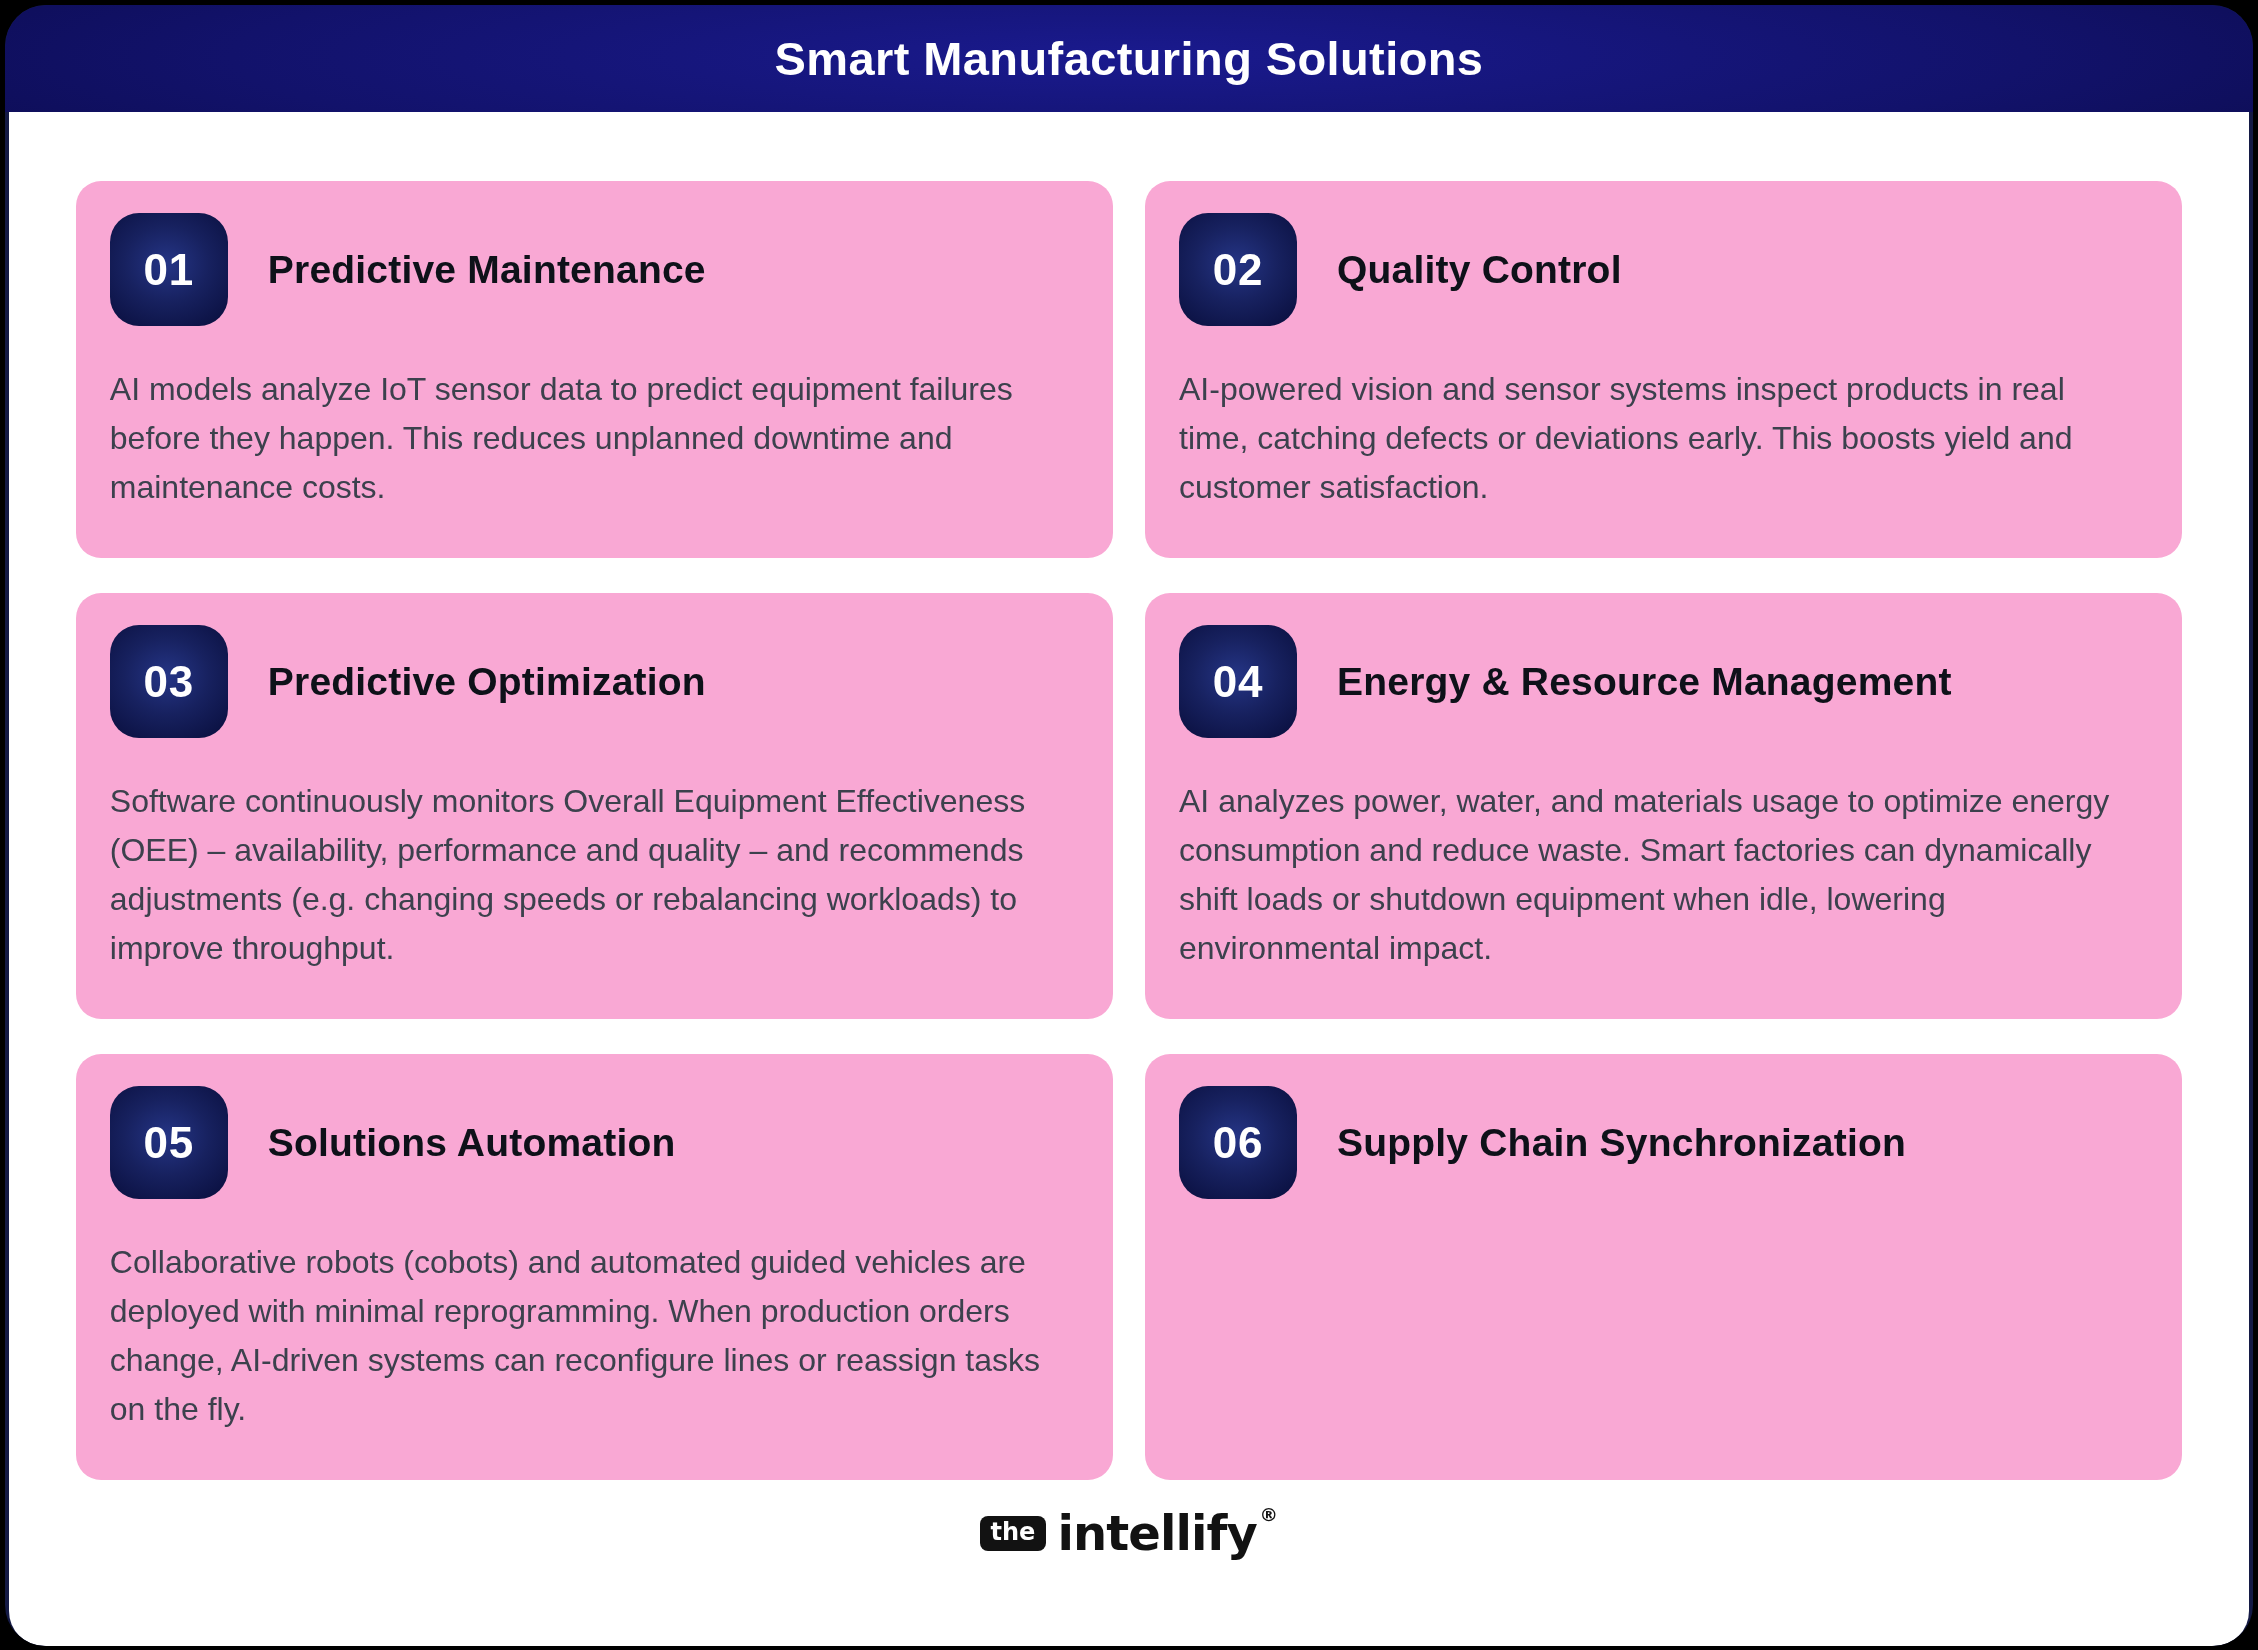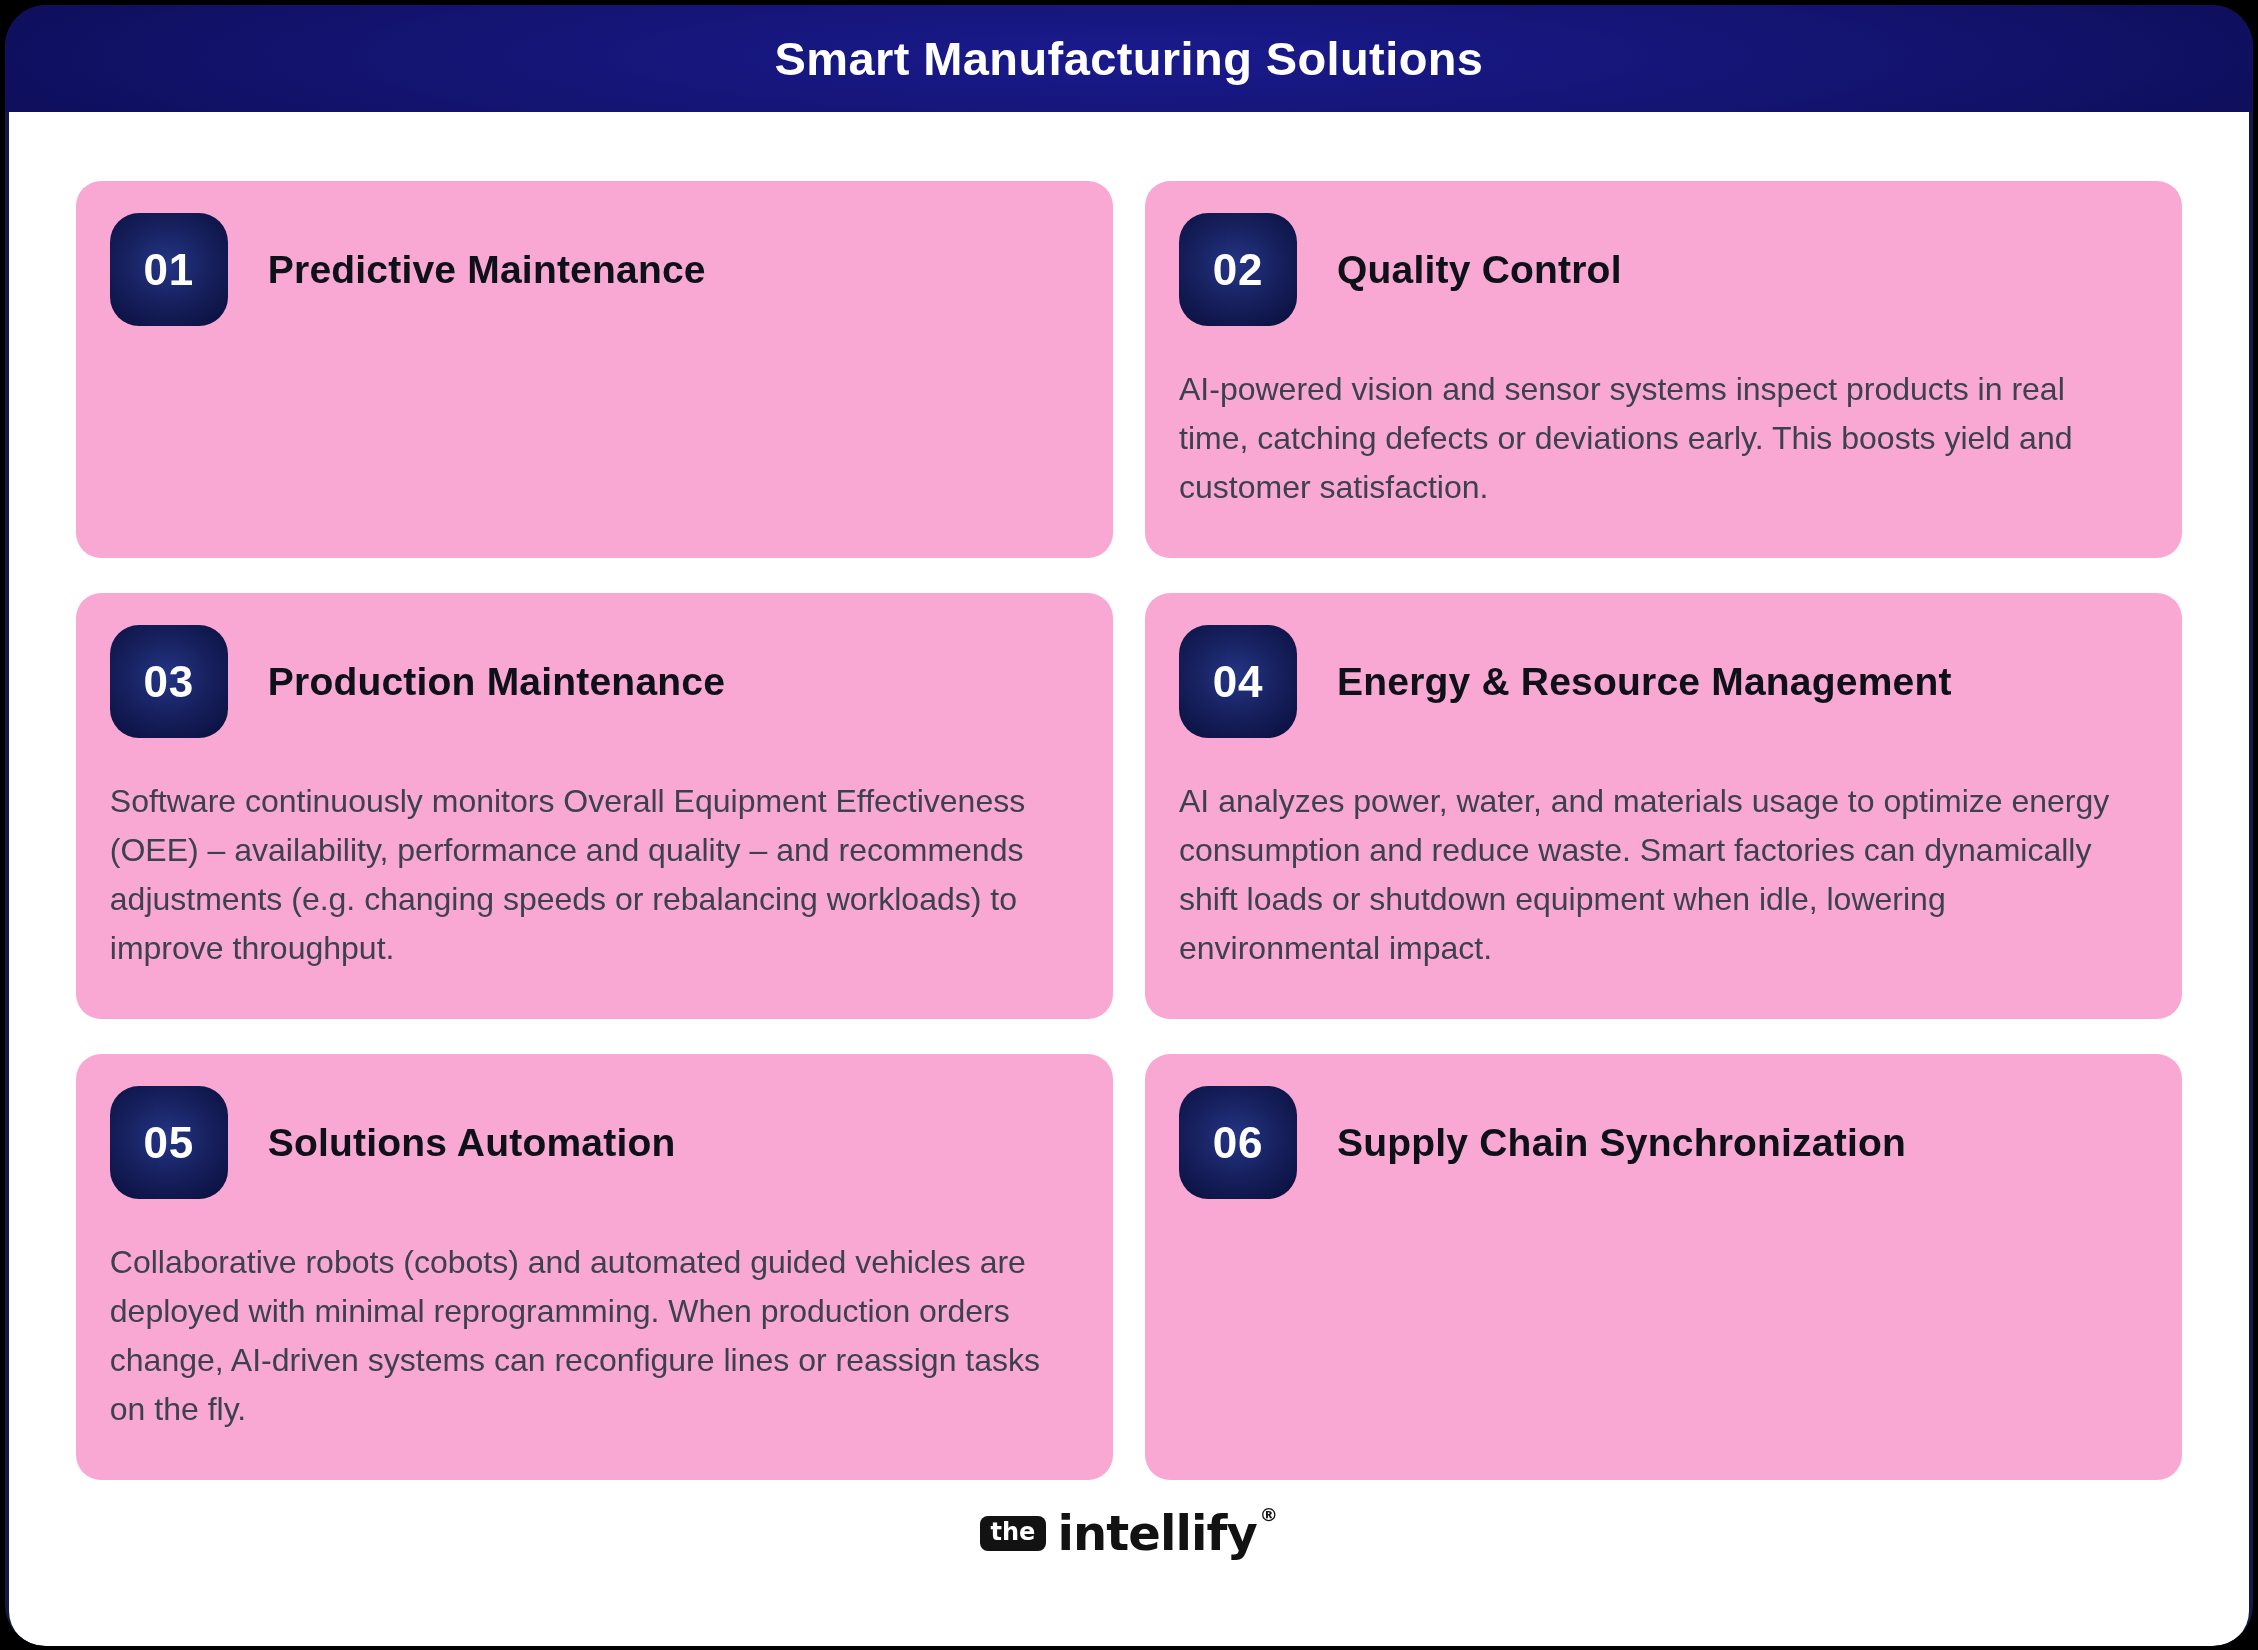--- a/index.html
+++ b/index.html
@@ -135,38 +135,39 @@
   <div class="main">
     <div class="grid">
 
       <div class="card">
         <div class="card-head">
           <div class="badge">
             <span>01</span>
           </div>
           <div class="card-title">Predictive Maintenance</div>
         </div>
+        <div class="card-desc">AI models analyze IoT sensor data to predict equipment failures before they happen. This reduces unplanned downtime and maintenance costs.</div>
       </div>
 
       <div class="card">
         <div class="card-head">
           <div class="badge">
             <span>02</span>
           </div>
           <div class="card-title">Quality Control</div>
         </div>
         <div class="card-desc">AI-powered vision and sensor systems inspect products in real time, catching defects or deviations early. This boosts yield and customer satisfaction.</div>
       </div>
 
       <div class="card">
         <div class="card-head">
           <div class="badge">
             <span>03</span>
           </div>
-          <div class="card-title">Production Maintenance</div>
+          <div class="card-title">Predictive Optimization</div>
         </div>
         <div class="card-desc">Software continuously monitors Overall Equipment Effectiveness (OEE) – availability, performance and quality – and recommends adjustments (e.g. changing speeds or rebalancing workloads) to improve throughput.</div>
       </div>
 
       <div class="card">
         <div class="card-head">
           <div class="badge">
             <span>04</span>
           </div>
           <div class="card-title">Energy &amp; Resource Management</div>

